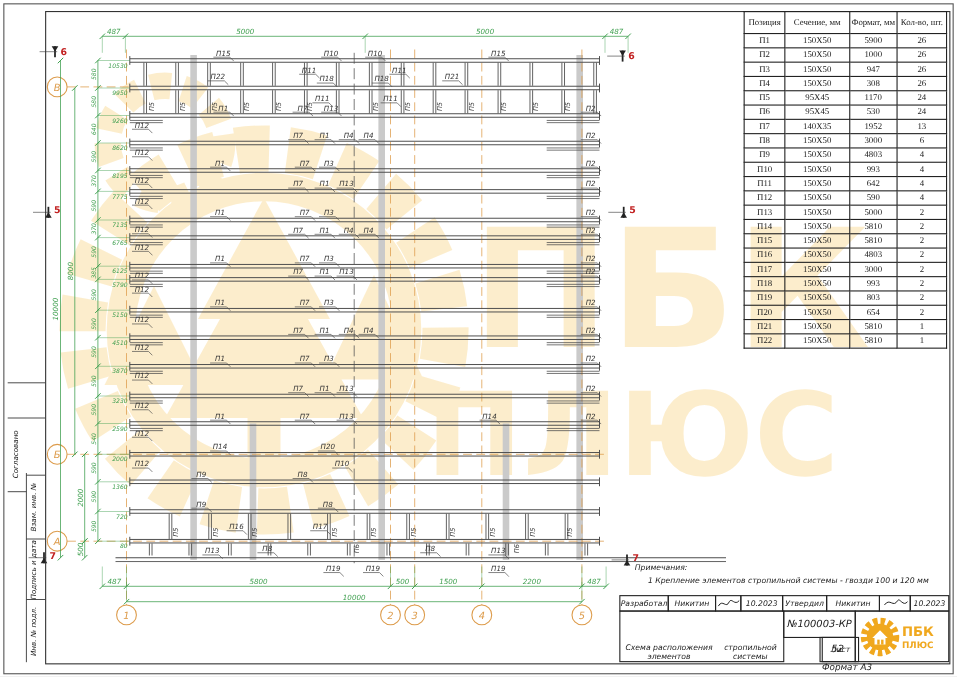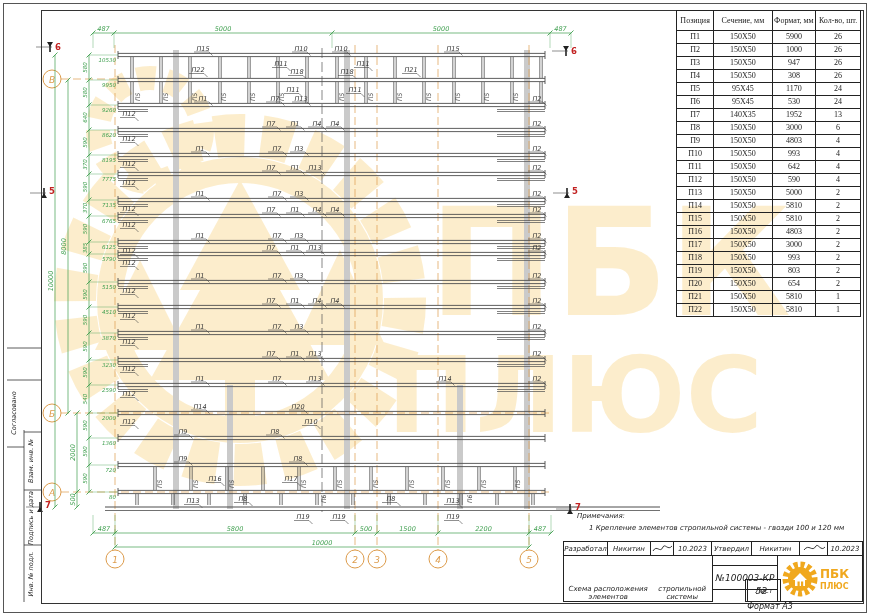--- a/index.html
+++ b/index.html
@@ -968,21 +968,21 @@
       <svg width="24" height="13">
         <path d="M2 8 C7 1,10 11,14 4 C16 1,19 10,23 5" stroke="#222" fill="none" stroke-width="0.9"></path>
         </svg>
     </div>
     <div class="cell abs" style="left:827px;top:541px;width:36px;height:15px;">10.2023</div>
 
     <div class="cell abs" style="left:563px;top:555px;width:150px;height:47px;flex-direction:row;align-items:flex-end;">
       <span>Схема расположения элементов</span>
       <span>стропильной системы</span>
     </div>
-    <div class="cell abs" style="left:712px;top:555px;width:66px;height:25px;font-size:9px;margin-top:10px;">№100003-КР</div>
+    <div class="cell abs" style="left:712px;top:555px;width:66px;height:25px;font-size:9px;">№100003-КР</div>
     <div class="cell abs" style="left:712px;top:579px;width:34px;height:23px;margin-left:35px;">Лист</div>
     <div class="cell abs" style="left:745px;top:579px;width:33px;height:23px;font-size:9px;">52</div>
 
     <div class="cell abs" style="left:777px;top:555px;width:86px;height:47px;">
       <svg width="80" height="42">
         <circle cx="20" cy="21" r="14" fill="none" stroke="#f0a81e" stroke-width="7" stroke-dasharray="4 2.6"></circle>
         <circle cx="20" cy="21" r="12" fill="#f0a81e"></circle>
         <path d="M13 22 L20 15 L27 22 L25 22 L25 28 L15 28 L15 22 Z" fill="#ffffff"></path>
         <rect x="17.5" y="23.5" width="2.2" height="4.5" fill="#f0a81e"></rect>
         <rect x="21" y="23.5" width="2.2" height="4.5" fill="#f0a81e"></rect>

